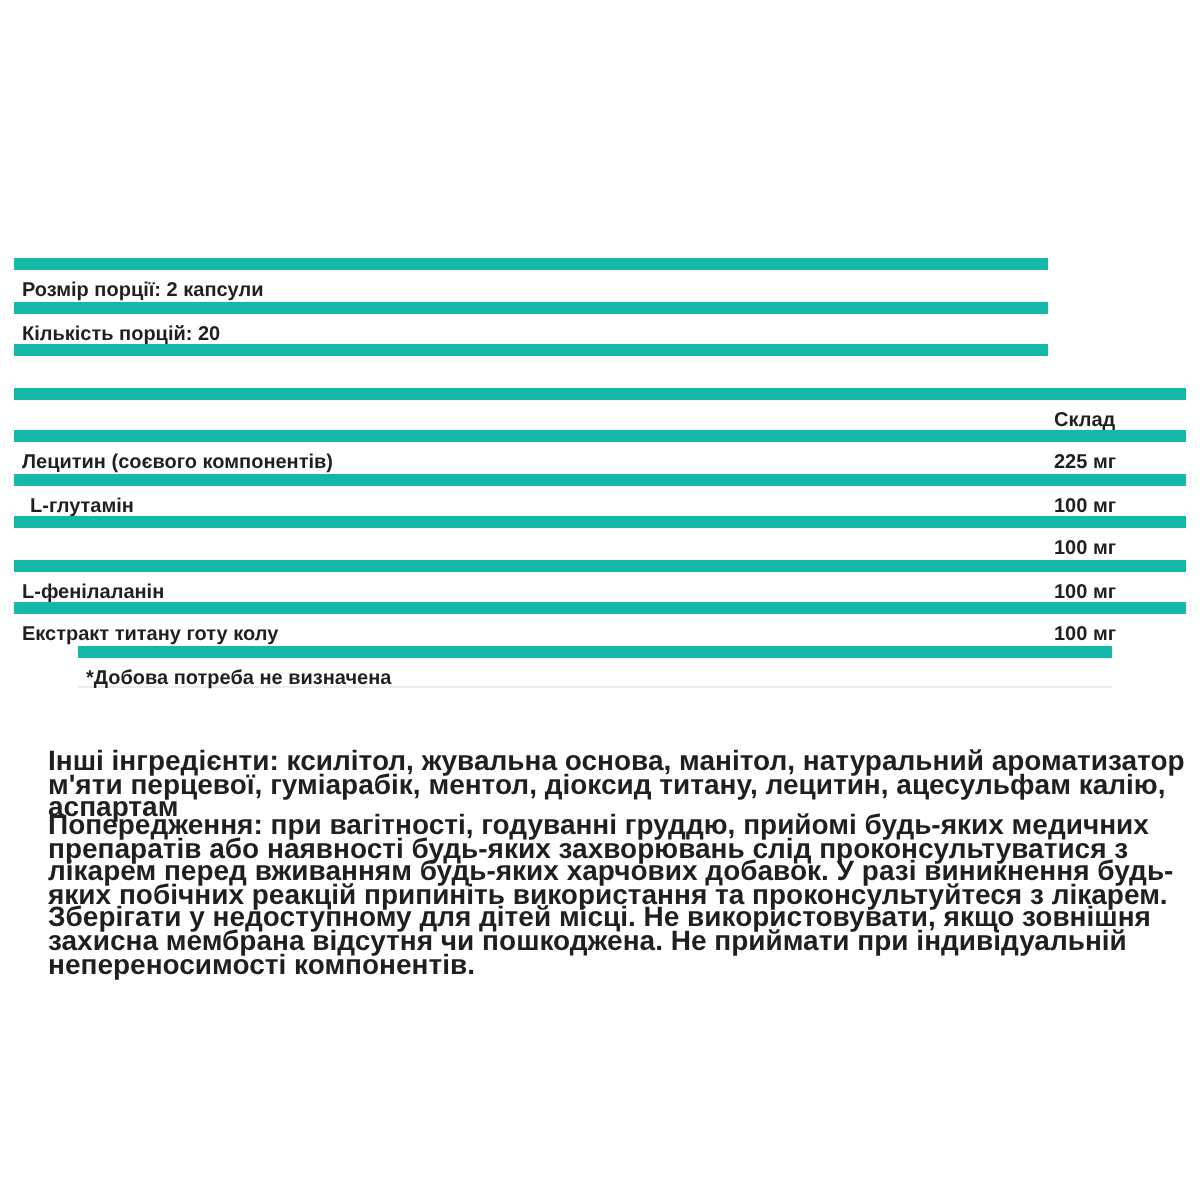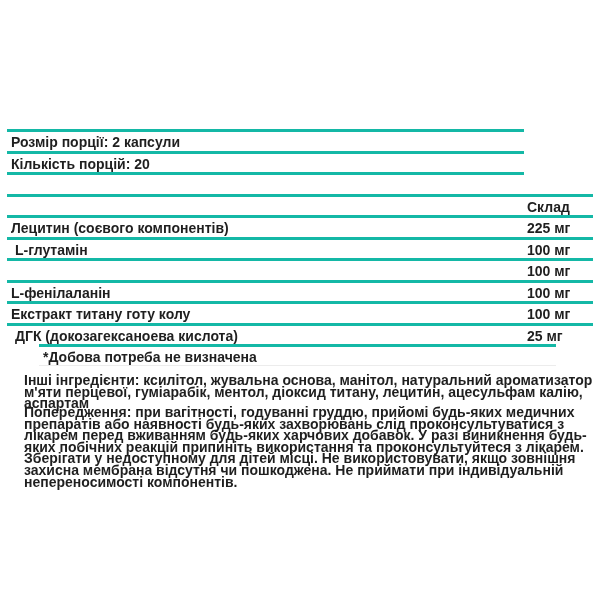--- a/index.html
+++ b/index.html
@@ -4,22 +4,22 @@
   <style>
     html, body { margin: 0; padding: 0; background: #ffffff; }
     body {
       width: 600px; height: 600px; position: relative; overflow: hidden;
       font-family: "Liberation Sans", "DejaVu Sans", sans-serif;
       color: #1f1f1f;
     }
     .wrap { position: absolute; left: 7px; top: 129px; width: 586px; }
     .row {
       height: 21.5px; line-height: 21px;
-      border-top: 3px solid #14b8a6;
-      font-size: 14px; font-weight: bold;
+      border-top: 6px solid #14b8a6;
+      font-size: 10px; font-weight: bold;
       box-sizing: border-box;
       position: relative;
       white-space: nowrap;
     }
     .row.short { width: 517px; }
     .row.full { width: 586px; }
     .row .lbl { position: absolute; left: 4px; top: 0; }
     .row .lbl.indent { left: 8px; }
     .row .val { position: absolute; left: 520px; top: 0; }
     .row.last { border-bottom: 1px solid #ececec; margin-left: 32px; }
@@ -56,23 +56,19 @@
     <span class="val">100 мг</span>
   </div>
   <div class="row full">
     <span class="lbl">L-фенілаланін</span>
     <span class="val">100 мг</span>
   </div>
   <div class="row full">
     <span class="lbl">Екстракт титану готу колу</span>
     <span class="val">100 мг</span>
   </div>
-  <div class="row full">
-    <span class="lbl indent"> ДГК (докозагексаноева кислота)</span>
-    <span class="val">25 мг</span>
-  </div>
   <div class="row short last">
     <span class="lbl">*Добова потреба не визначена</span>
   </div>
 </div>
 
 <div class="para other">Інші інгредієнти:  ксилітол, жувальна основа, манітол, натуральний ароматизатор м'яти перцевої, гуміарабік, ментол, діоксид титану, лецитин, ацесульфам калію, аспартам</div>
 <div class="para warn">Попередження: при вагітності, годуванні груддю, прийомі будь-яких медичних препаратів або наявності будь-яких захворювань слід проконсультуватися з лікарем перед вживанням будь-яких харчових добавок. У разі виникнення будь-яких побічних реакцій припиніть використання та проконсультуйтеся з лікарем. Зберігати у недоступному для дітей місці. Не використовувати, якщо зовнішня захисна мембрана відсутня чи пошкоджена. Не приймати при індивідуальній непереносимості компонентів.</div>
 
 </body></html>

